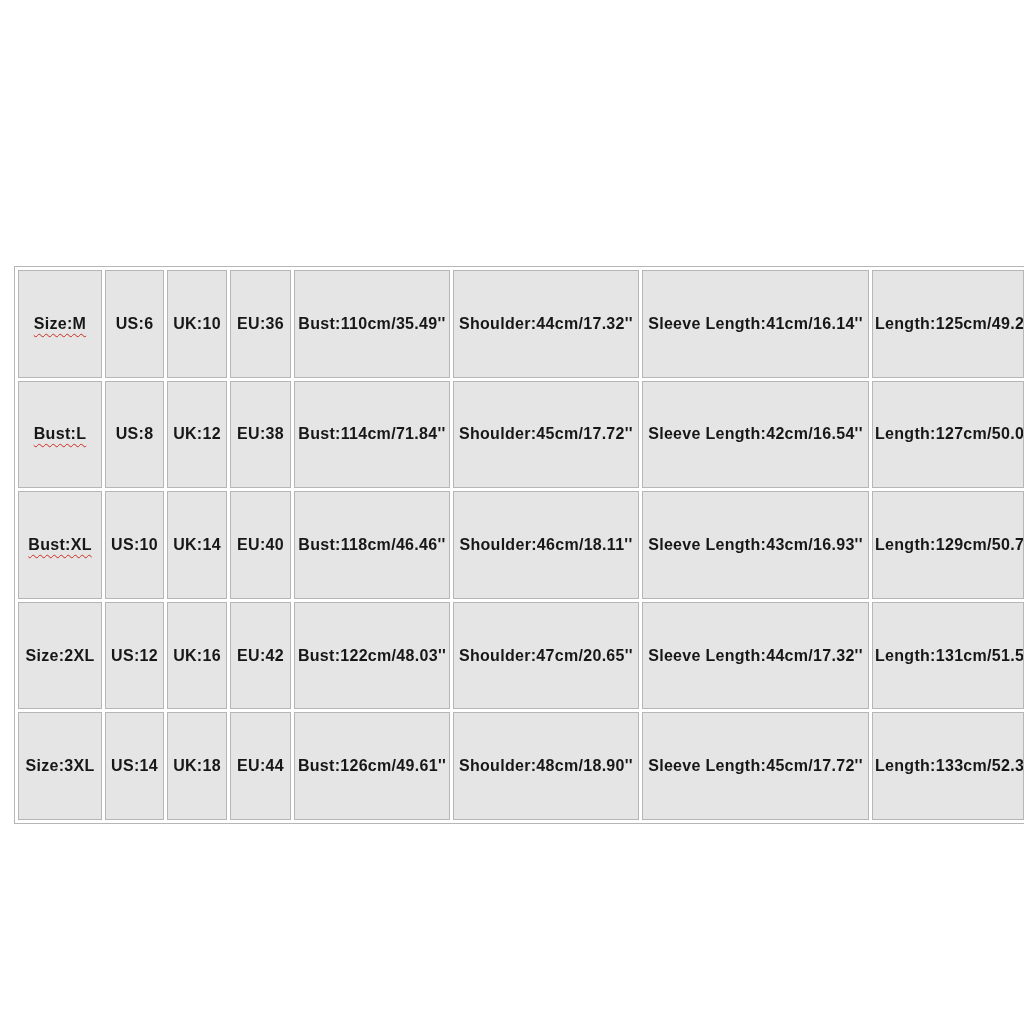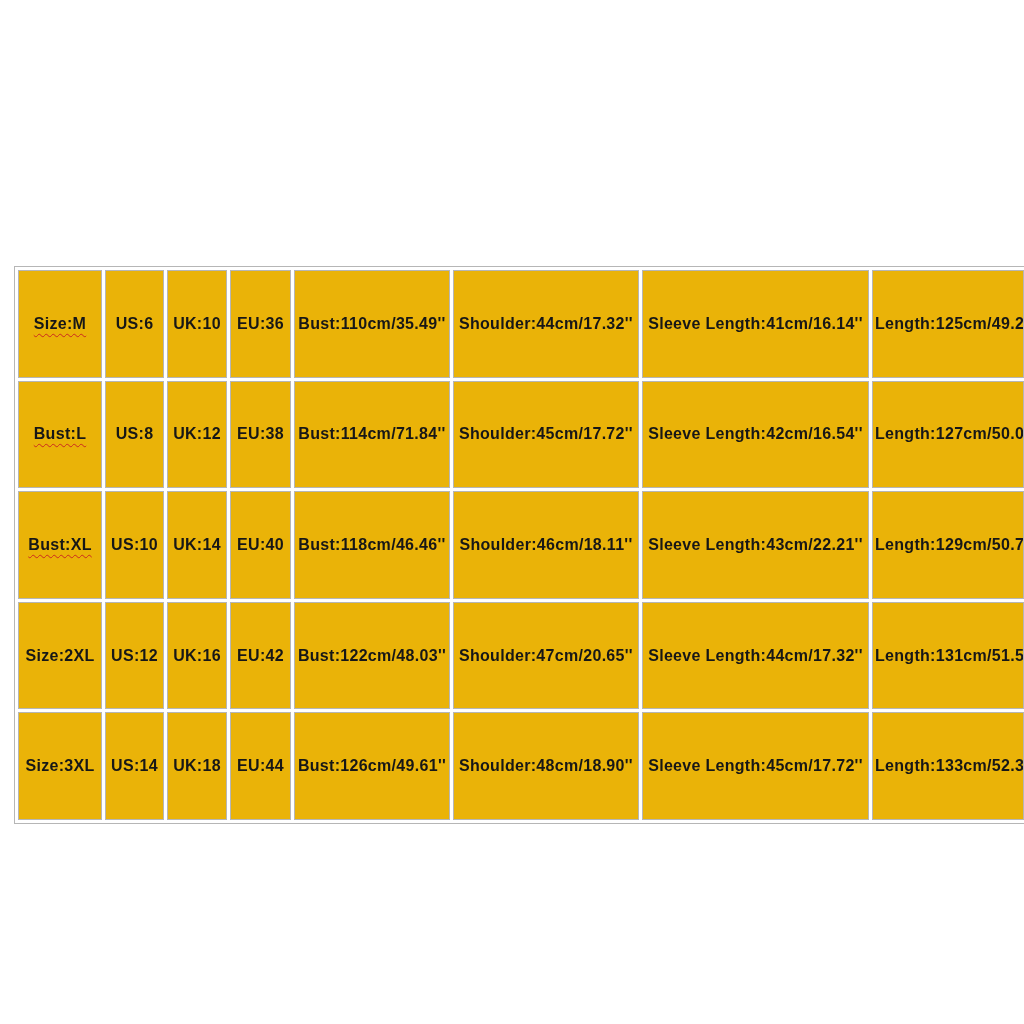--- a/index.html
+++ b/index.html
@@ -28,21 +28,21 @@
     width: 994px;
     height: 558px;
     table-layout: fixed;
     border-collapse: separate;
     border-spacing: 3px;
     border: 1px solid var(--border-color);
     background: #ffffff;
   }
   table.size-table td {
     border: 1px solid var(--border-color);
-    background: #eab308;
+    background: #e5e5e5;
     text-align: center;
     vertical-align: middle;
     font-size: 16px;
     font-weight: bold;
     letter-spacing: 0.3px;
     color: var(--text-color);
     white-space: nowrap;
     overflow: hidden;
     padding: 0 2px;
   }
@@ -90,21 +90,21 @@
         <td><span>Sleeve Length:42cm/16.54''</span></td>
         <td><span>Length:127cm/50.00''</span></td>
       </tr>
       <tr>
         <td><span class="squiggle">Bust:XL</span></td>
         <td><span>US:10</span></td>
         <td><span>UK:14</span></td>
         <td><span>EU:40</span></td>
         <td><span>Bust:118cm/46.46''</span></td>
         <td><span>Shoulder:46cm/18.11''</span></td>
-        <td><span>Sleeve Length:43cm/22.21''</span></td>
+        <td><span>Sleeve Length:43cm/16.93''</span></td>
         <td><span>Length:129cm/50.79''</span></td>
       </tr>
       <tr>
         <td><span>Size:2XL</span></td>
         <td><span>US:12</span></td>
         <td><span>UK:16</span></td>
         <td><span>EU:42</span></td>
         <td><span>Bust:122cm/48.03''</span></td>
         <td><span>Shoulder:47cm/20.65''</span></td>
         <td><span>Sleeve Length:44cm/17.32''</span></td>

